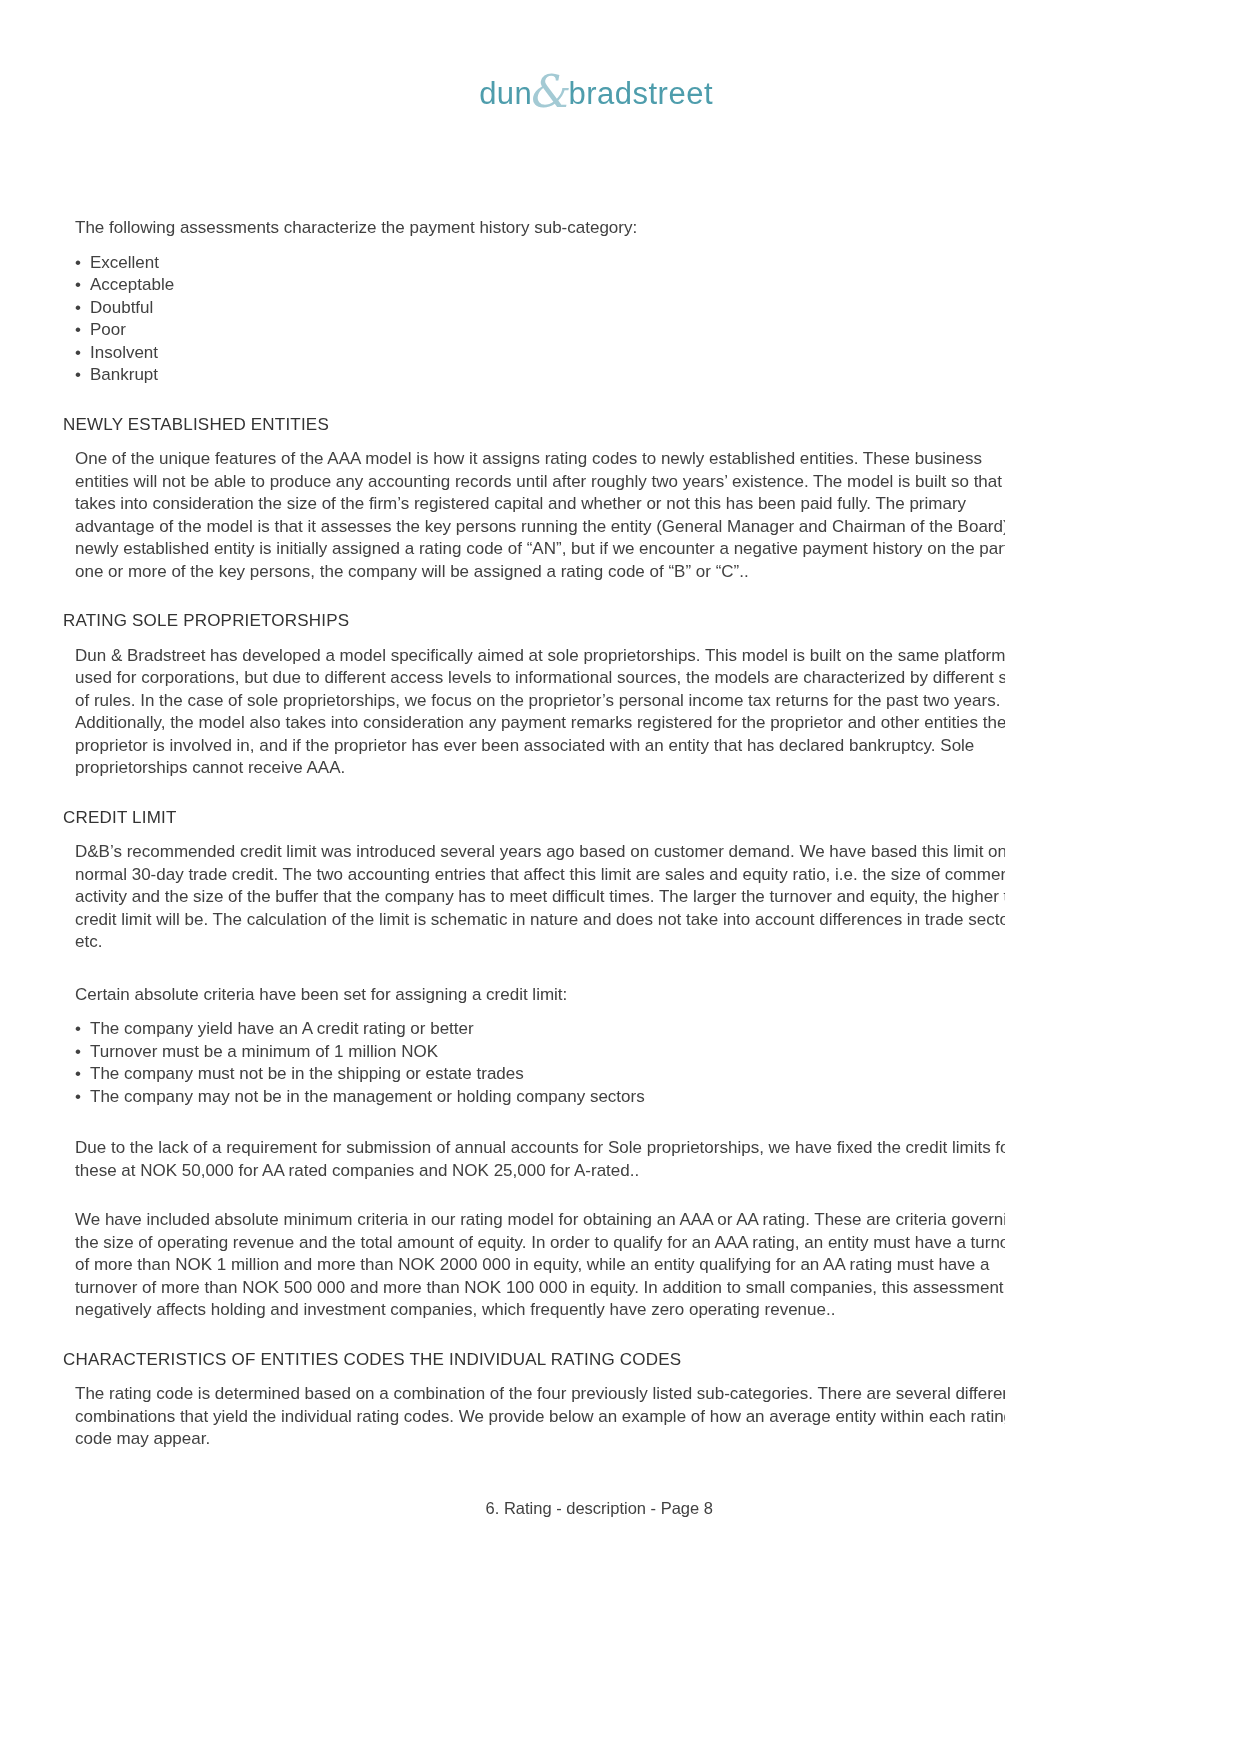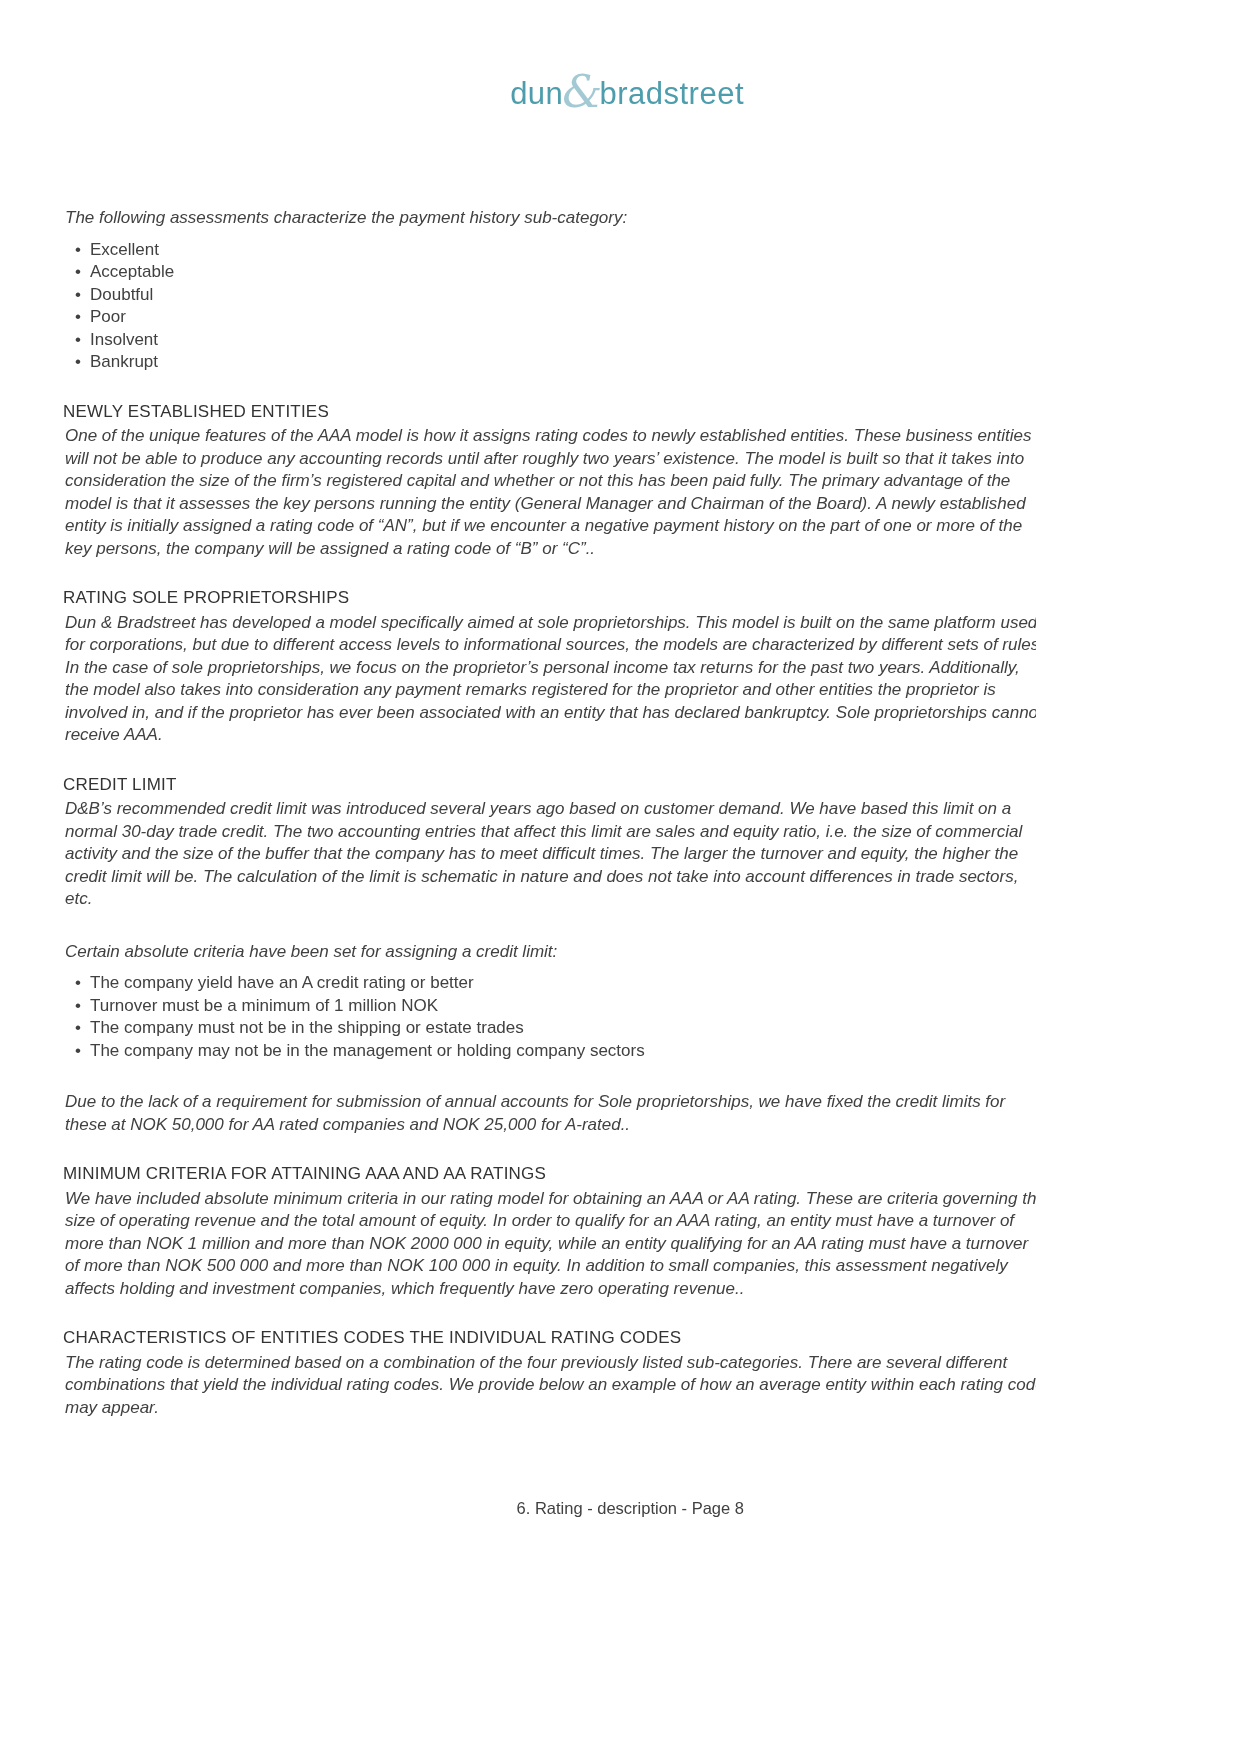--- a/index.html
+++ b/index.html
@@ -8,21 +8,20 @@
     background: #ffffff;
   }
   .page {
     position: relative;
     width: 1005px;
     height: 1754px;
     background: #ffffff;
     font-family: "Liberation Sans", "DejaVu Sans", sans-serif;
     color: #414141;
     overflow: hidden;
-    padding-left: 31px;
   }
   .logo {
     position: absolute;
     top: 66px;
     right: 292px;
     display: flex;
     align-items: baseline;
     white-space: nowrap;
   }
   .logo-word {
@@ -41,21 +40,21 @@
     margin: 0 -3px 0 -1px;
   }
   .content {
     position: absolute;
     left: 63px;
     top: 205px;
     width: 985px;
     font-size: 17px;
     line-height: 22.5px;
   }
-  .para { margin: 2px; font-style: italic; }
+  .para { margin: 12px; }
   .bullets {
     list-style: none;
     margin: 9px;
     padding: 0;
   }
   .bullets li {
     position: relative;
     padding-left: 18px;
   }
   .bullets li::before {
@@ -126,21 +125,20 @@
     <ul class="bullets">
       <li>The company yield have an A credit rating or better</li>
       <li>Turnover must be a minimum of 1 million NOK</li>
       <li>The company must not be in the shipping or estate trades</li>
       <li>The company may not be in the management or holding company sectors</li>
     </ul>
 
     <p class="para criteria-outro">Due to the lack of a requirement for submission of annual accounts for Sole proprietorships, we have fixed the credit limits for these at NOK 50,000 for AA rated companies and NOK 25,000 for A-rated..</p>
 
     <section class="section">
-      <h2 class="heading">MINIMUM CRITERIA FOR ATTAINING AAA AND AA RATINGS</h2>
       <p class="para">We have included absolute minimum criteria in our rating model for obtaining an AAA or AA rating. These are criteria governing the size of operating revenue and the total amount of equity. In order to qualify for an AAA rating, an entity must have a turnover of more than NOK 1 million and more than NOK 2000 000 in equity, while an entity qualifying for an AA rating must have a turnover of more than NOK 500 000 and more than NOK 100 000 in equity. In addition to small companies, this assessment negatively affects holding and investment companies, which frequently have zero operating revenue..</p>
     </section>
 
     <section class="section">
       <h2 class="heading">CHARACTERISTICS OF ENTITIES CODES THE INDIVIDUAL RATING CODES</h2>
       <p class="para">The rating code is determined based on a combination of the four previously listed sub-categories. There are several different combinations that yield the individual rating codes. We provide below an example of how an average entity within each rating code may appear.</p>
     </section>
 
   </div>
 

